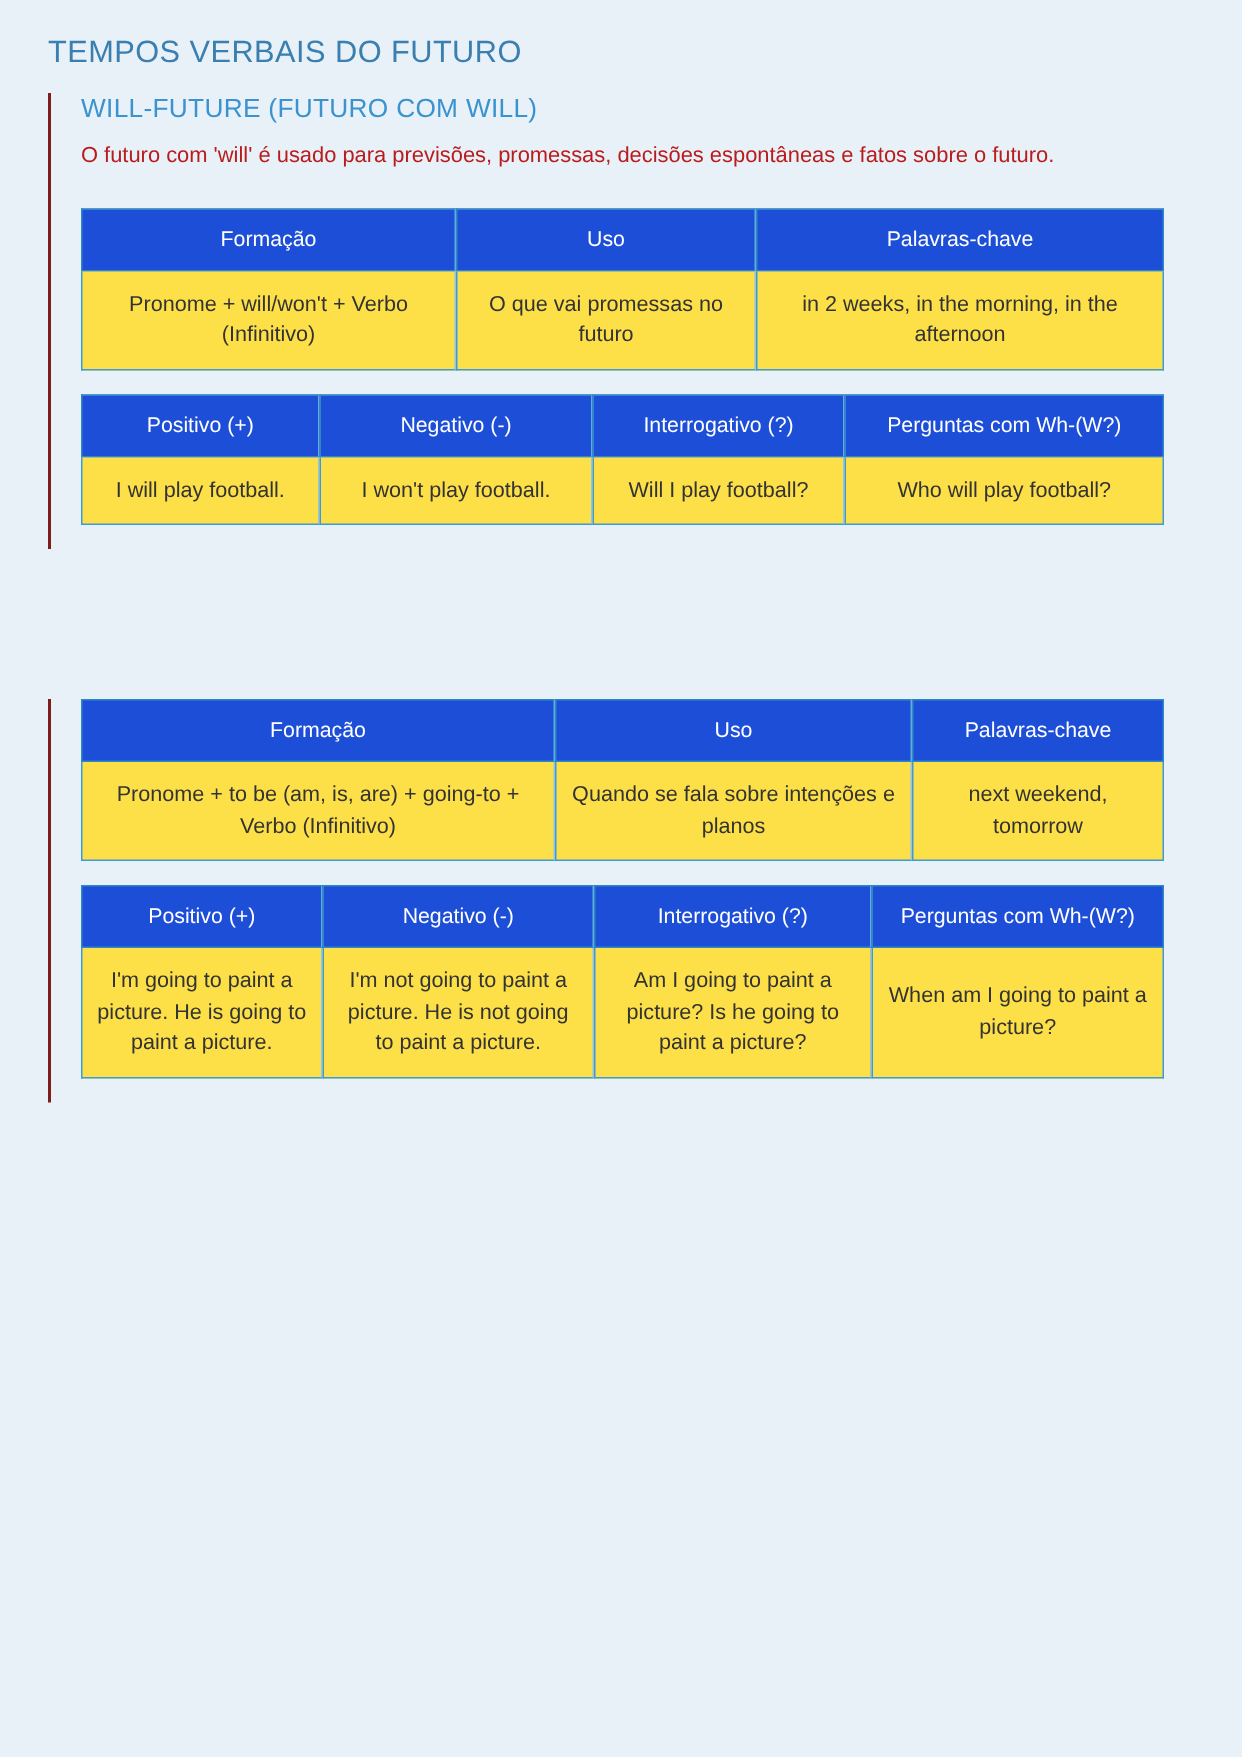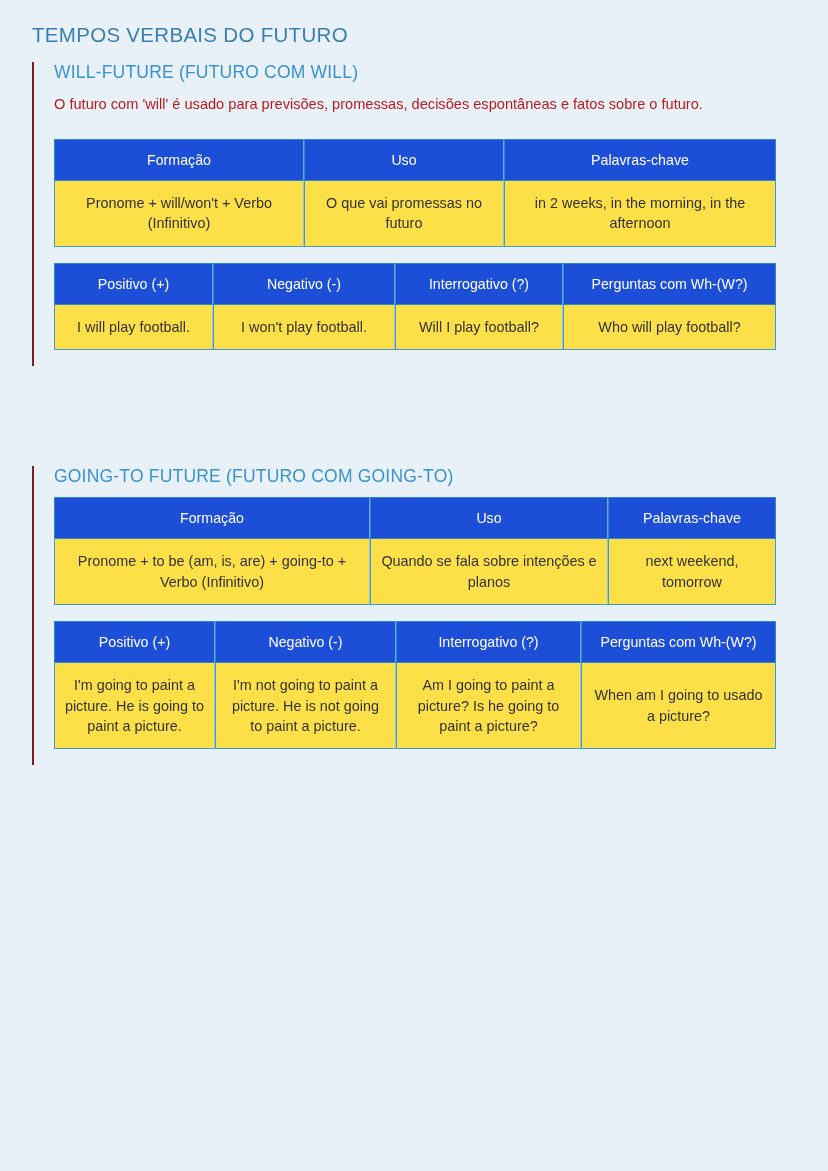--- a/index.html
+++ b/index.html
@@ -164,21 +164,20 @@
           <td>Will I play football?</td>
           <td>Who will play football?</td>
         </tr>
       </tbody>
     </table>
 
   </div>
 
   <div class="section" id="section-1">
 
-    <h2 class="section-title">GOING-TO FUTURE (FUTURO COM GOING-TO)</h2>
 
 
     <table class="tbl">
       <colgroup>
         <col style="width:316px">
           <col style="width:238px">
           <col style="width:168px">
       </colgroup>
       <thead>
         <tr>
@@ -209,20 +208,20 @@
           <th>Negativo (-)</th>
           <th>Interrogativo (?)</th>
           <th>Perguntas com Wh-(W?)</th>
         </tr>
       </thead>
       <tbody>
         <tr>
           <td>I'm going to paint a picture. He is going to paint a picture.</td>
           <td>I'm not going to paint a picture. He is not going to paint a picture.</td>
           <td>Am I going to paint a picture? Is he going to paint a picture?</td>
-          <td>When am I going to usado a picture?</td>
+          <td>When am I going to paint a picture?</td>
         </tr>
       </tbody>
     </table>
 
   </div>
 
 </div>
 
 </body></html>

